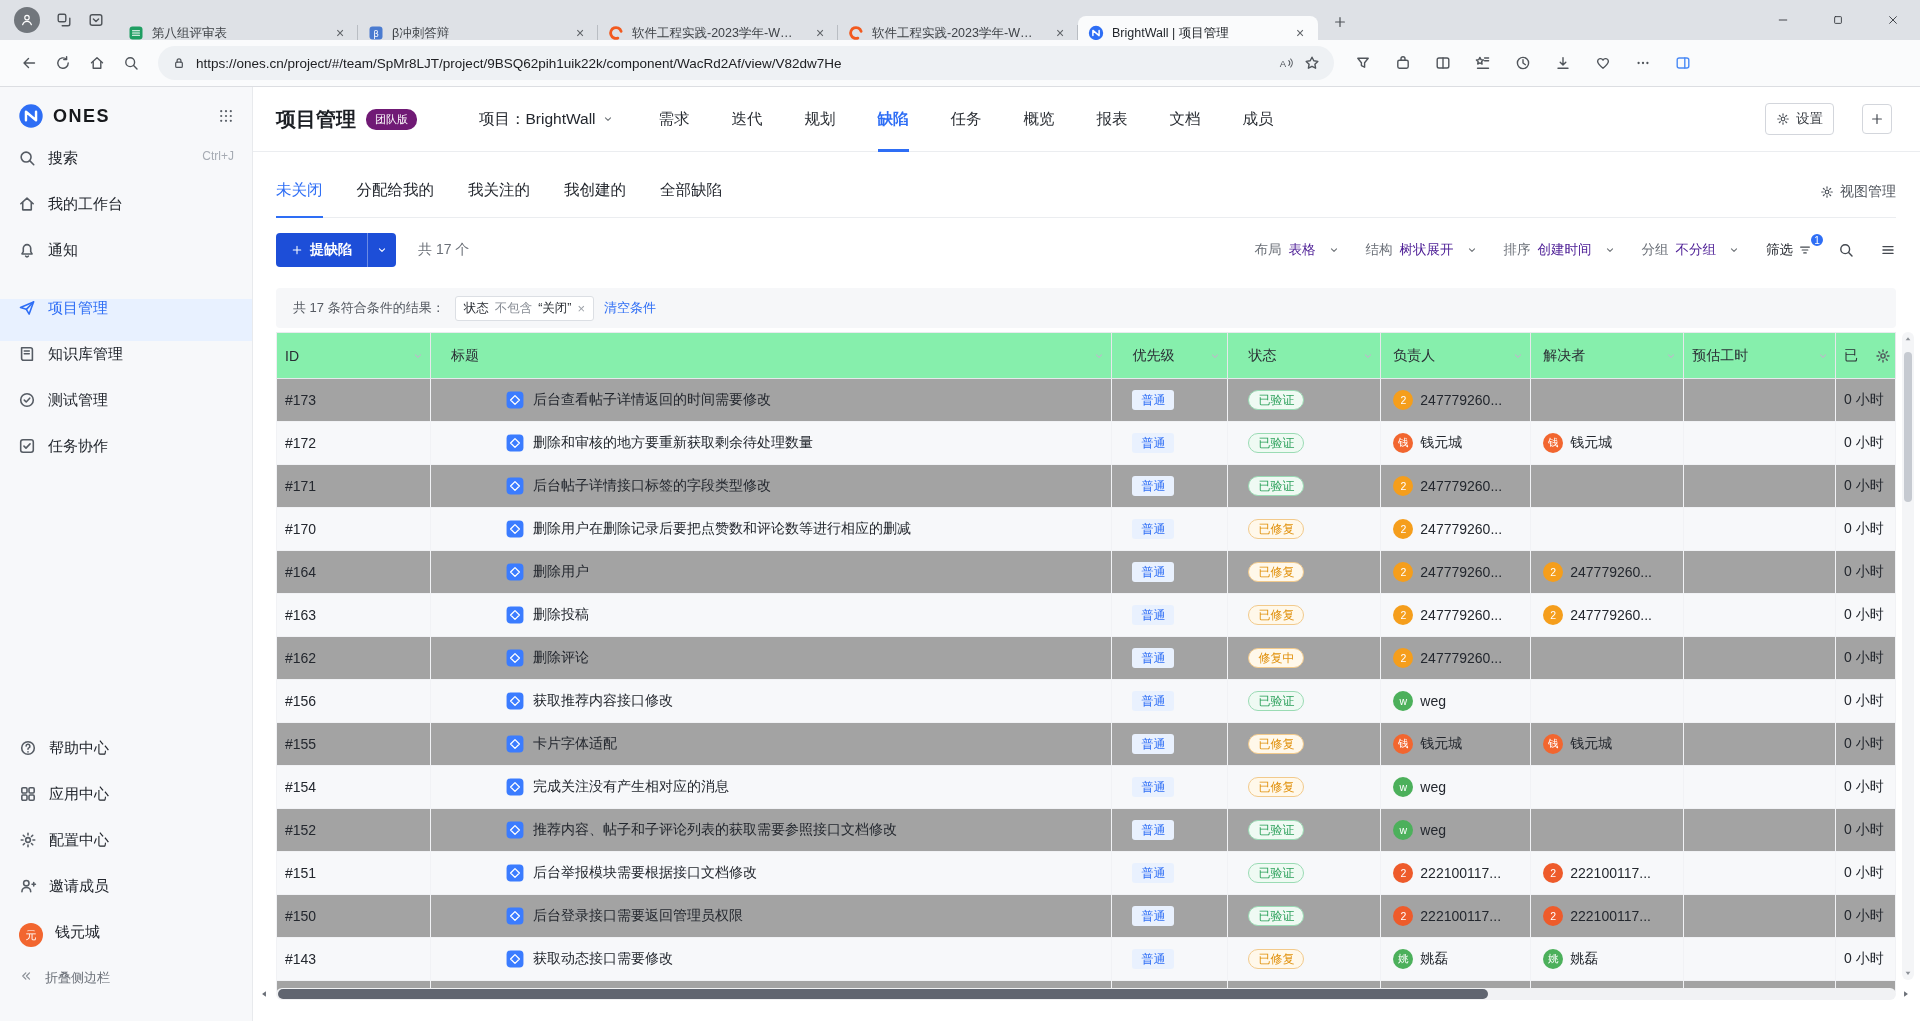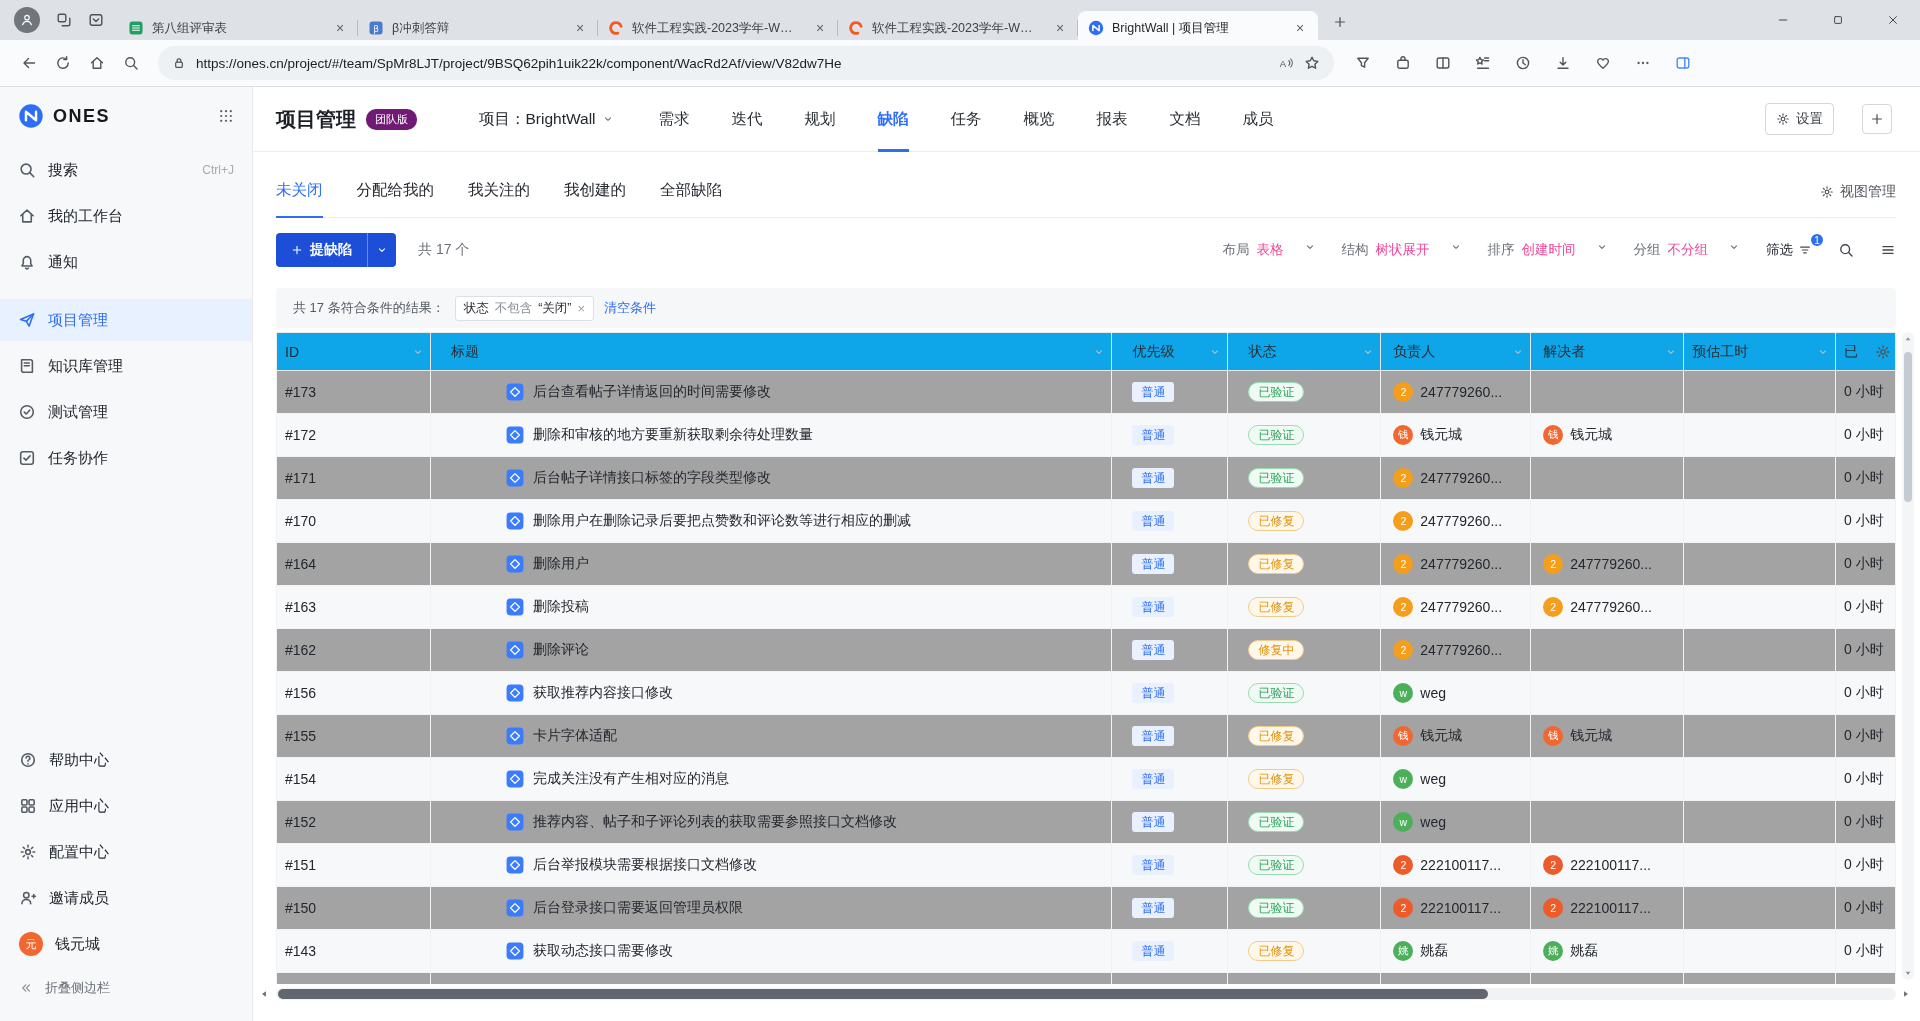--- a/index.html
+++ b/index.html
@@ -8,21 +8,21 @@
   .ic{display:inline-flex;width:16px;height:16px;flex:none}
   .ic svg{width:100%;height:100%;display:block}
   .s10{width:10px;height:10px}.s12{width:12px;height:12px}.s14{width:14px;height:14px}
   .s18{width:18px;height:18px}.s26{width:26px;height:26px}
 
   
   .tabstrip{position:absolute;top:0;left:0;width:1920px;height:40px;background:#DEE1E6;display:flex;align-items:flex-end}
   .strip-left{display:flex;align-items:center;gap:16px;padding:0 14px;height:40px}
   .profile-btn{width:26px;height:26px;border-radius:50%;background:#71767C;color:#fff;display:flex;align-items:center;justify-content:center}
   .strip-ic{color:#4E5358}
-  .tab-row{display:flex;align-items:center;height:24px}
+  .tab-row{display:flex;align-items:flex-start;height:24px}
   .btab{display:flex;align-items:center;gap:8px;padding:0 10px;width:240px;height:34px;border-radius:8px 8px 0 0;position:relative;color:#3E4247;font-size:12.5px;cursor:default}
   .btab:not(.active):after{content:'';position:absolute;right:0;top:9px;bottom:9px;width:1px;background:#B9BDC3}
   .btab.active{background:#FAFBFC;color:#1F2328}
   .btab-title{flex:1;white-space:nowrap;overflow:hidden;text-overflow:ellipsis}
   .btab-close{font-size:14px;line-height:1;color:#5F6368;width:16px;text-align:center;border-radius:4px}
   .newtab{width:28px;height:28px;margin:0 0 4px 8px;display:flex;align-items:center;justify-content:center;color:#4E5358}
   .wincontrols{position:absolute;right:0;top:0;height:40px;display:flex}
   .wc{width:55px;height:40px;display:flex;align-items:center;justify-content:center;color:#33373C}
 
   
@@ -32,21 +32,21 @@
   .addr-url{flex:1;font-size:13.5px;color:#202124;white-space:nowrap;overflow:hidden}
   .tb-right{display:flex;align-items:center;gap:6px;margin-left:2px}
   .copilot{color:#4B8BF5}
 
   
   .app{position:absolute;top:87px;left:0;width:1920px;height:934px;background:#fff}
   .sidebar{position:absolute;left:0;top:0;width:253px;height:934px;background:#F7F8FA;border-right:1px solid #E8EAED}
   .side-logo{display:flex;align-items:center;height:58px;padding:0 18px}
   .logo-text{font-size:18px;font-weight:700;color:#17191C;letter-spacing:1.5px;margin-left:9px}
   .grid-btn{margin-left:auto;color:#585E66}
-  .side-item{height:42px;display:flex;align-items:center;padding:0 18px;margin:4px 0;font-size:15px;color:#23272E;gap:12px;cursor:pointer;white-space:nowrap}
+  .side-item{height:42px;display:flex;padding:0 18px;margin:4px 0;font-size:15px;color:#23272E;gap:12px;cursor:pointer;white-space:nowrap}
   .side-item .ic{color:#565C64}
   .side-item.active{background:#E8F1FF;color:#2E6EF5}
   .side-item.active .ic{color:#2E6EF5}
   .side-item .shortcut{margin-left:auto;font-size:12px;color:#A6ABB3}
   .side-item.gap{margin-top:16px}
   .side-bottom{position:absolute;left:1px;bottom:10px;width:100%}
   .side-item.small{font-size:13px;color:#6A6F77;height:38px}
   .side-item.small .ic{color:#8A8F96}
   .s-avatar{width:24px;height:24px;border-radius:50%;color:#fff;font-size:11px;display:flex;align-items:center;justify-content:center;flex:none}
 
@@ -73,35 +73,35 @@
 
   .list-toolbar{position:absolute;top:76px;left:23px;right:24px;height:44px;display:flex;align-items:center}
   .btn-create{height:34px;background:#1d4ed8;border-radius:4px;color:#fff;display:flex;align-items:center;cursor:pointer}
   .bc-main{display:flex;align-items:center;gap:7px;padding:0 15px;font-size:14px;font-weight:700}
   .bc-divider{width:1px;height:34px;background:rgba(255,255,255,.35)}
   .bc-caret{width:28px;display:flex;justify-content:center;color:#fff}
   .count{margin-left:22px;font-size:14px;color:#6A6F77;white-space:nowrap}
   .lt-right{margin-left:auto;display:flex;align-items:center;gap:26px}
   .ctrl{display:flex;align-items:center;gap:7px;font-size:13.5px;white-space:nowrap;cursor:pointer}
   .ctrl .lbl{color:#6A6F77}
-  .ctrl .val{color:#ec4899;display:flex;align-items:flex-start;gap:20px}
+  .ctrl .val{color:#4c1d95;display:flex;align-items:center;gap:12px}
   .filter-ctrl{position:relative;display:flex;align-items:center;gap:5px;color:#23272E;font-size:13.5px;cursor:pointer}
   .filter-ctrl .ic{color:#43484F}
   .fbadge{position:absolute;top:-9px;right:-13px;background:#2E6EF5;color:#fff;font-size:10px;min-width:16px;height:16px;border-radius:8px;display:flex;align-items:center;justify-content:center;border:2px solid #fff}
   .icon-btn{color:#43484F;cursor:pointer;display:flex}
 
   .filter-strip{position:absolute;top:136px;left:23px;right:24px;height:40px;background:#F6F7F9;border-radius:4px;display:flex;align-items:center;padding:0 17px;font-size:13px;color:#555A62;gap:10px;white-space:nowrap}
   .chip{background:#fff;border:1px solid #DCDFE4;border-radius:3px;display:flex;align-items:center;gap:6px;padding:3px 8px;font-size:12.5px;color:#2A2E34}
   .chip .op{color:#878C94}
   .chip-close{color:#9CA1A8;font-size:13px;line-height:1;cursor:pointer}
   .clear-link{color:#2E6EF5;cursor:pointer}
 
   
   .table{position:absolute;top:180px;left:23px;width:1620px}
-  .thead{display:flex;height:39px;background:#0ea5e9;border-top:1px solid #E9EBEF;border-bottom:1px solid #E6E8EC;border-left:1px solid #EDEFF2}
+  .thead{display:flex;height:47px;background:#86efac;border-top:1px solid #E9EBEF;border-bottom:1px solid #E6E8EC;border-left:1px solid #EDEFF2}
   .hcell{position:relative;display:flex;align-items:center;font-size:14px;color:#2A2E34;border-right:1px solid #E6E8EC;padding-left:8px;overflow:hidden;white-space:nowrap}
   .sortc{position:absolute;right:6px;color:#B9BEC7;width:12px;height:12px}
   .tbody{height:613px;overflow:hidden;border-left:1px solid #F1F2F5}
   .trow{display:flex;height:43px;align-items:center;border-bottom:1px solid #F1F2F5;background:#a3a3a3}
   .trow.alt{background:#F7F8FA}
   .cell{height:100%;display:flex;align-items:center;border-right:1px solid #F1F2F5;overflow:hidden;white-space:nowrap;font-size:14px;color:#23272E}
   .c-id{width:154px;padding-left:8px}
   .c-title{width:682px;padding-left:75px;gap:9px}
   .thead .c-title{padding-left:20px}
   .c-pri{width:116px;padding-left:20px}

